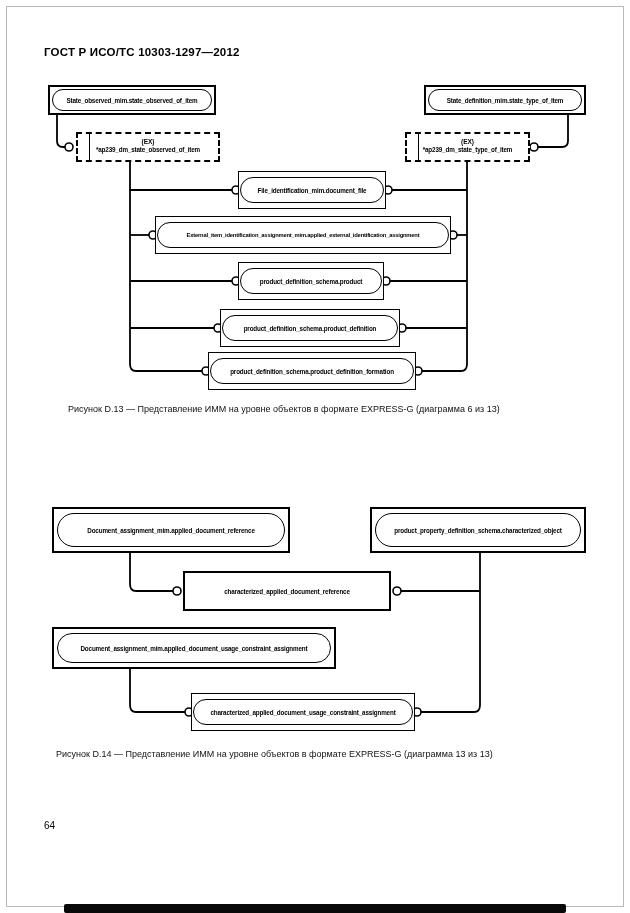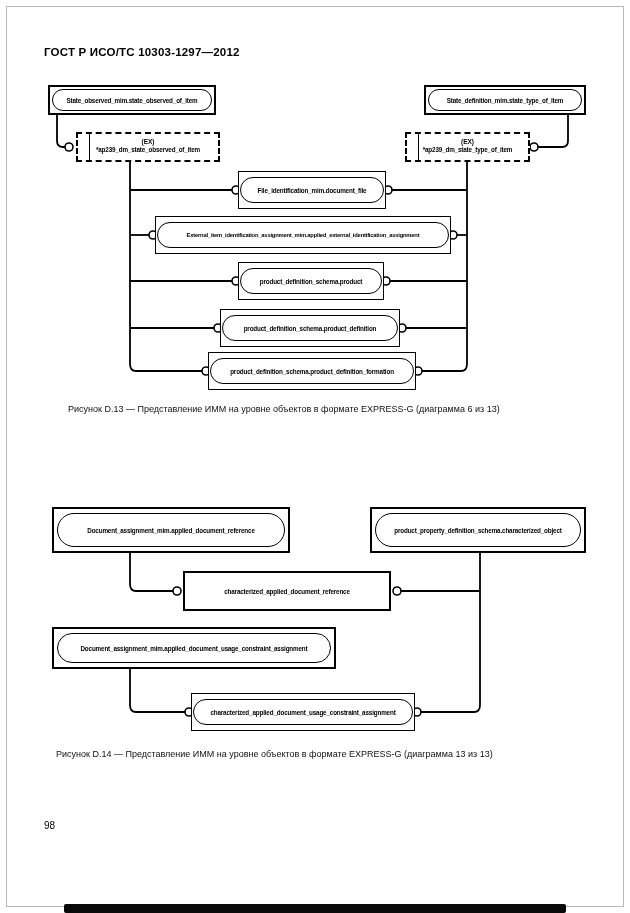--- a/index.html
+++ b/index.html
@@ -160,15 +160,15 @@
     </div>
   </div>
 
   <div class="abs frame1" style="left:191px;top:693px;width:224px;height:38px;"></div>
   <div class="abs oval" style="left:193px;top:699px;width:220px;height:26px;border-radius:13px;">
     <span class="lbl">characterized_applied_document_usage_constraint_assignment</span>
   </div>
 
   <div class="caption" style="left:56px;top:749px;">Рисунок  D.14 — Представление ИММ на уровне объектов в формате EXPRESS-G (диаграмма 13 из 13)</div>
 
-  <div class="pagenum">98</div>
+  <div class="pagenum">64</div>
   <div class="scanbar"></div>
 </div>
 
 </body></html>

